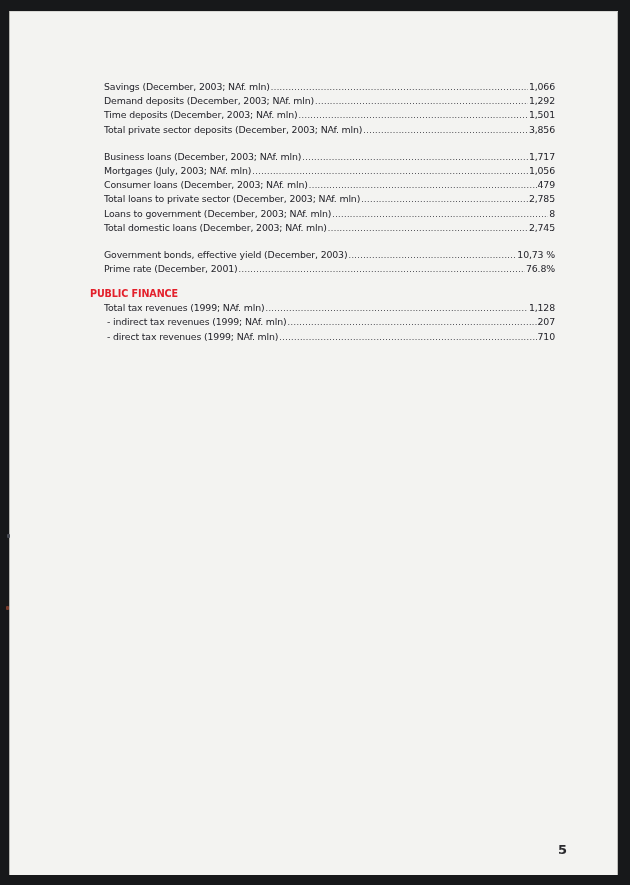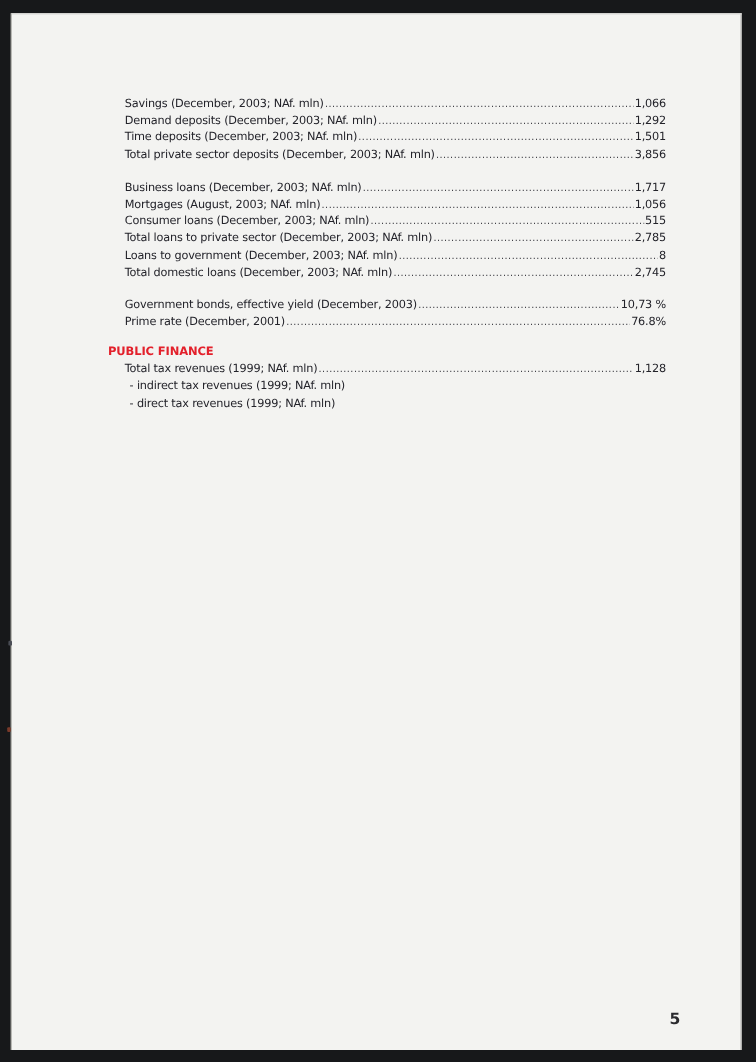--- a/index.html
+++ b/index.html
@@ -57,21 +57,21 @@
       display: flex;
       align-items: baseline;
       height: 14.2px;
       line-height: 14.2px;
       font-size: 9.4px;
       padding-left: 14px;
       letter-spacing: -0.15px;
       white-space: nowrap;
       overflow: hidden;
     }
-    .row.sub { padding-left: 17px; flex-direction: column; }
+    .row.sub { padding-left: 17px; }
     .row .label { flex: 0 0 auto; }
     .row .dots {
       flex: 1 1 auto;
       overflow: hidden;
       margin: 0 1px;
       color: #3a3a40;
       letter-spacing: 0.4px;
       font-size: 8px;
     }
     .row .dots::before {
@@ -130,28 +130,28 @@
 
   <div class="gap"></div>
 
   <div>
     <div class="row">
       <span class="label">Business loans (December, 2003; NAf. mln)</span>
       <span class="dots"></span>
       <span class="value">1,717</span>
     </div>
     <div class="row">
-      <span class="label">Mortgages (August, 2003; NAf. mln)</span>
+      <span class="label">Mortgages (July, 2003; NAf. mln)</span>
       <span class="dots"></span>
       <span class="value">1,056</span>
     </div>
     <div class="row">
       <span class="label">Consumer loans (December, 2003; NAf. mln)</span>
       <span class="dots"></span>
-      <span class="value">515</span>
+      <span class="value">479</span>
     </div>
     <div class="row">
       <span class="label">Total loans to private sector (December, 2003; NAf. mln)</span>
       <span class="dots"></span>
       <span class="value">2,785</span>
     </div>
     <div class="row">
       <span class="label">Loans to government (December, 2003; NAf. mln)</span>
       <span class="dots"></span>
       <span class="value">8</span>

